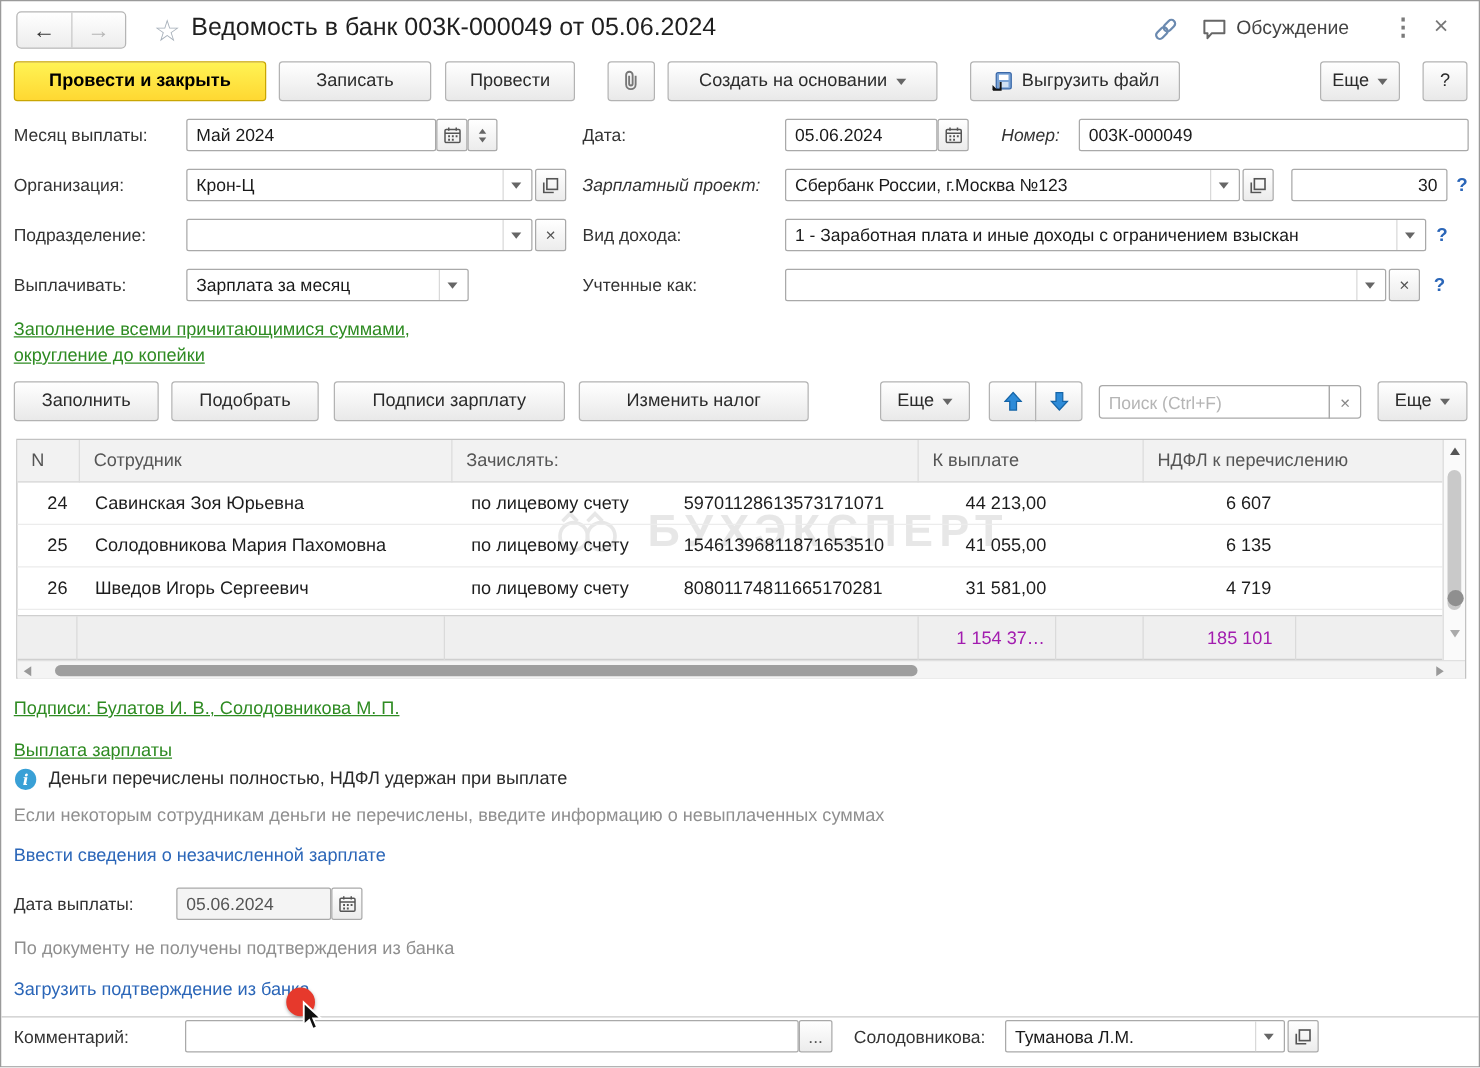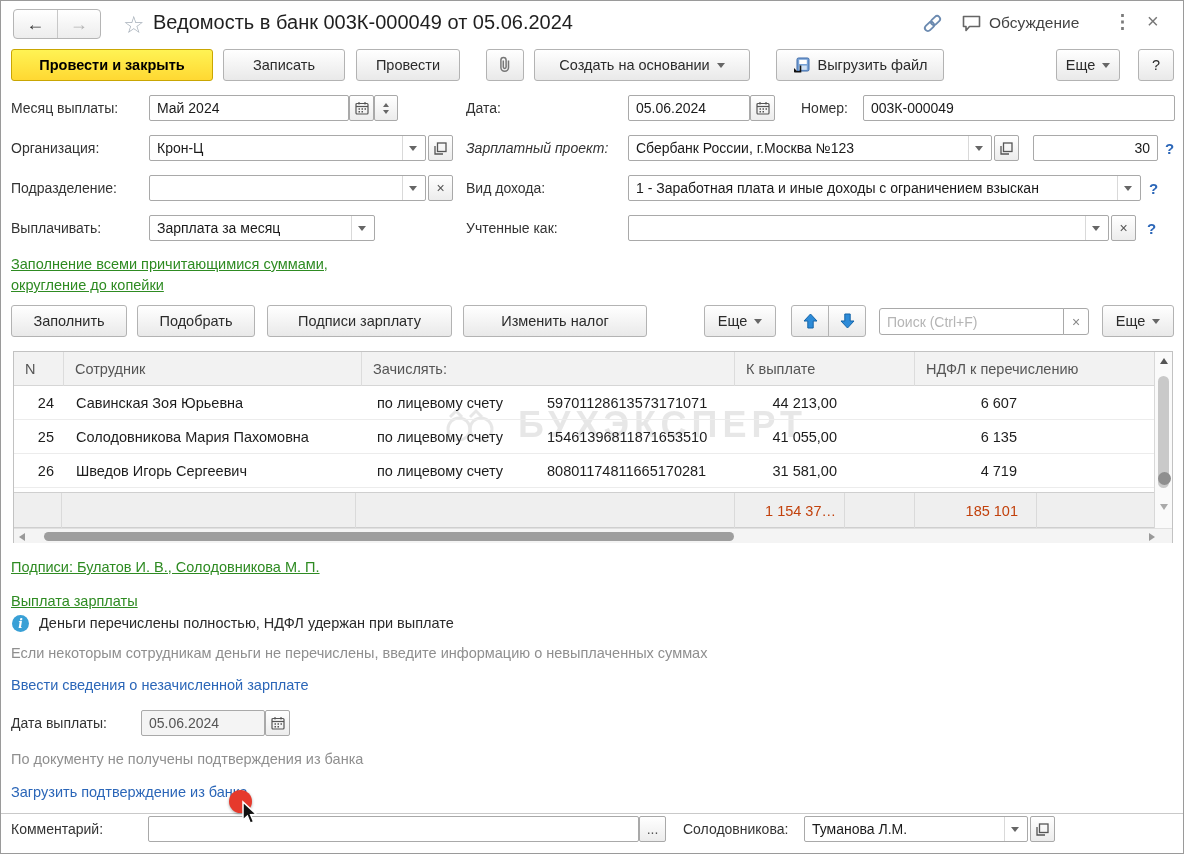--- a/index.html
+++ b/index.html
@@ -43,21 +43,21 @@
 
   
   .tbl { position:absolute; left:12px; top:350px; width:1160px; height:192px; border:1px solid #c2c2c2; background:#fff; }
   .thead { position:absolute; left:0; top:0; width:1140px; height:34px; background:#f2f2f2; border-bottom:1px solid #d6d6d6; }
   .th { position:absolute; top:0; height:34px; line-height:34px; font-size:14.5px; color:#555; padding-left:11px;
         border-right:1px solid #dcdcdc; overflow:hidden; white-space:nowrap; }
   .trow { position:absolute; left:0; width:1140px; height:34px; border-bottom:1px solid #ececec; font-size:14.5px; color:#1d1d1d; }
   .tc { position:absolute; top:0; height:34px; line-height:34px; white-space:nowrap; overflow:hidden; }
   .tc.right { text-align:right; }
   .tfoot { position:absolute; left:0; top:140px; width:1140px; height:36px; background:#efefef; border-top:1px solid #cfcfcf; border-bottom:1px solid #cfcfcf; }
-  .fcell { position:absolute; top:0; height:49px; line-height:36px; font-size:14.5px; color:#c2410c; border-right:1px solid #dadada; text-align:right; white-space:nowrap; }
+  .fcell { position:absolute; top:0; height:49px; line-height:36px; font-size:14.5px; color:#a21caf; border-right:1px solid #dadada; text-align:right; white-space:nowrap; }
   .watermark { position:absolute; left:430px; top:52px; display:flex; align-items:center; gap:14px; opacity:.10; pointer-events:none; }
   .watermark .wm-text { font-size:36px; font-weight:bold; letter-spacing:5px; color:#222; }
   .vscroll { position:absolute; left:1140px; top:0; width:18px; height:176px; background:#fafafa; border-left:1px solid #d8d8d8; }
   .vthumb { position:absolute; left:3px; top:24px; width:11px; height:112px; background:#c9c9c9; border-radius:6px; }
   .vball { position:absolute; left:2.5px; top:120px; width:13px; height:13px; background:#8f8f8f; border-radius:50%; }
   .hscroll { position:absolute; left:0; top:176px; width:1158px; height:15px; background:#f4f4f4; border-top:1px solid #e0e0e0; }
   .hthumb { position:absolute; left:30px; top:2.5px; width:690px; height:9px; background:#9e9e9e; border-radius:5px; }
   .sb-arrow { position:absolute; }
 
   
@@ -209,21 +209,21 @@
         <line x1="10" y1="1" x2="10" y2="3.5"></line>
       <g stroke-width="1.6">
           <line x1="3.5" y1="8" x2="5" y2="8"></line>
           <line x1="6.5" y1="8" x2="8" y2="8"></line>
           <line x1="9.5" y1="8" x2="11" y2="8"></line>
           <line x1="3.5" y1="10.8" x2="5" y2="10.8"></line>
           <line x1="6.5" y1="10.8" x2="8" y2="10.8"></line>
         </g>
     </svg>
   </div>
-  <div class="lbl" style="left:800px; top:94px;">Номер:</div>
+  <div class="lbl" style="left:800px; top:94px;font-style:italic;">Номер:</div>
   <div class="field" style="left:862px; top:94px; width:312px;">
     <span class="val">003К-000049</span>
   </div>
 
   <div class="lbl" style="left:465px; top:134px;font-style:italic;">Зарплатный проект:</div>
   <div class="field" style="left:627px; top:134px; width:364px;">
     <span class="val">Сбербанк России, г.Москва №123</span>
     <span class="ddzone">
         <span class="tri-down"></span>
       </span>

